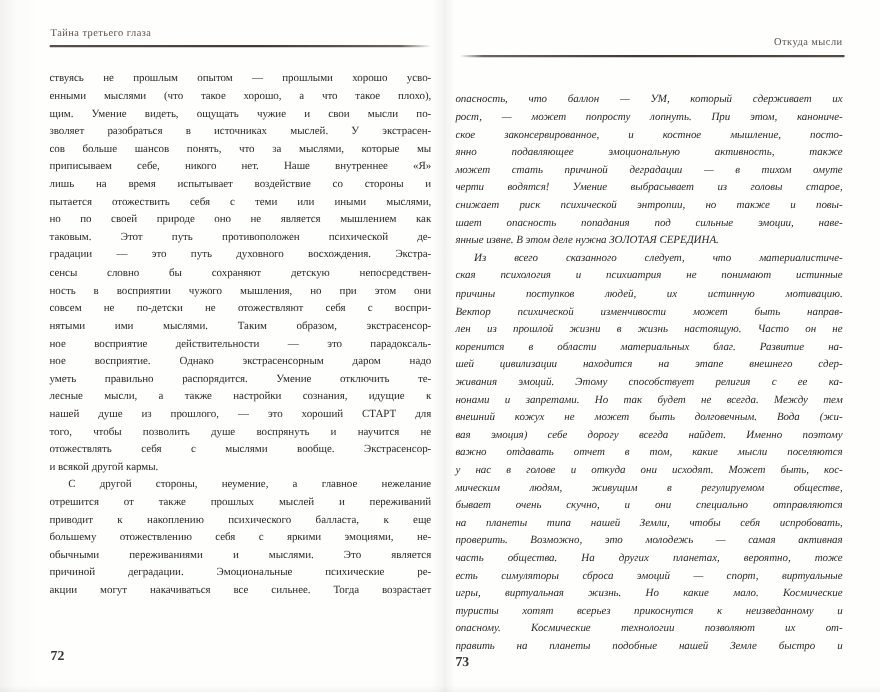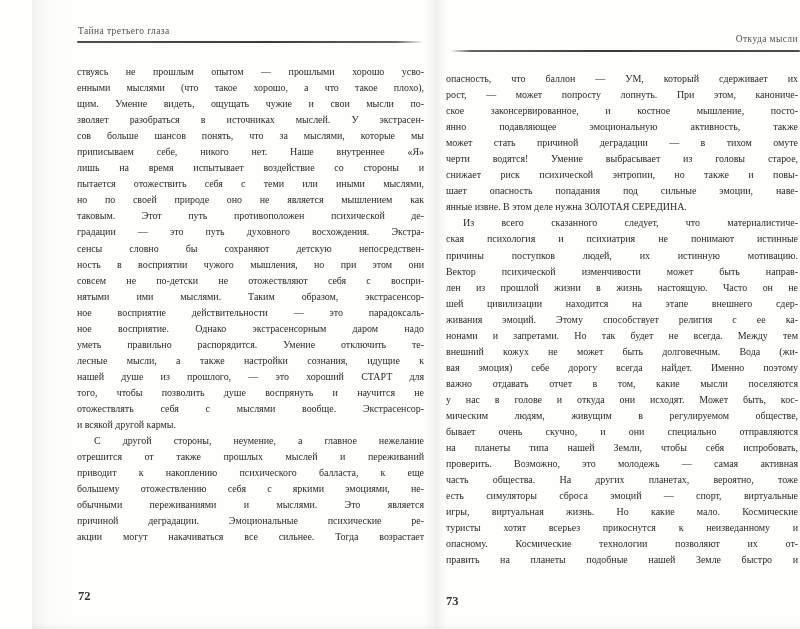--- a/index.html
+++ b/index.html
@@ -8,21 +8,20 @@
     position: relative;
     background: #fefefd;
     font-family: "Liberation Serif", "DejaVu Serif", serif;
     overflow: hidden;
   }
   .spread {
     position: absolute; inset: 0;
     background:
       linear-gradient(90deg, #f2f1ef 0px, #fbfbfa 14px, #fefefd 40px),
       #fefefd;
-    margin-left: 32px;
   }
   .gutter-shadow {
     position: absolute; top: 0; bottom: 0; left: 392px; width: 22px;
     background: linear-gradient(90deg, rgba(0,0,0,0) 0%, rgba(0,0,0,0.035) 45%, rgba(0,0,0,0.05) 55%, rgba(0,0,0,0) 100%);
   }
   .edge-bottom {
     position: absolute; left: 0; right: 0; bottom: 0; height: 6px;
     background: linear-gradient(180deg, rgba(0,0,0,0) 0%, rgba(0,0,0,0.04) 100%);
   }
 
@@ -45,21 +44,21 @@
     background: linear-gradient(90deg, rgba(0,0,0,0) 0%, #6a655e 6%, #3f3a33 45%, #514c45 100%); }
 
   .body-col {
     position: absolute;
     font-size: 10px;
     line-height: 16.05px;
     color: #2e2a26;
     letter-spacing: -0.05px;
   }
   .body-col.left { left: 45px; top: 64px; width: 347px; }
-  .body-col.right { left: 414px; top: 71px; width: 352px; }
+  .body-col.right { left: 414px; top: 83px; width: 352px; font-style: italic; }
 
   .tline {
     white-space: nowrap;
     text-align: justify;
     text-align-last: justify;
     -moz-text-align-last: justify;
   }
   .tline.pend { text-align-last: left; }
   .tline.indent { text-indent: 17px; }
 
@@ -128,20 +127,21 @@
       <div class="tline">может стать причиной деградации — в тихом омуте</div>
       <div class="tline">черти водятся! Умение выбрасывает из головы старое,</div>
       <div class="tline">снижает риск психической энтропии, но также и повы-</div>
       <div class="tline">шает опасность попадания под сильные эмоции, наве-</div>
       <div class="tline pend">янные извне. В этом деле нужна ЗОЛОТАЯ СЕРЕДИНА.</div>
       <div class="tline indent">Из всего сказанного следует, что материалистиче-</div>
       <div class="tline">ская психология и психиатрия не понимают истинные</div>
       <div class="tline">причины поступков людей, их истинную мотивацию.</div>
       <div class="tline">Вектор психической изменчивости может быть направ-</div>
       <div class="tline">лен из прошлой жизни в жизнь настоящую. Часто он не</div>
+      <div class="tline">коренится в области материальных благ. Развитие на-</div>
       <div class="tline">шей цивилизации находится на этапе внешнего сдер-</div>
       <div class="tline">живания эмоций. Этому способствует религия с ее ка-</div>
       <div class="tline">нонами и запретами. Но так будет не всегда. Между тем</div>
       <div class="tline">внешний кожух не может быть долговечным. Вода (жи-</div>
       <div class="tline">вая эмоция) себе дорогу всегда найдет. Именно поэтому</div>
       <div class="tline">важно отдавать отчет в том, какие мысли поселяются</div>
       <div class="tline">у нас в голове и откуда они исходят. Может быть, кос-</div>
       <div class="tline">мическим людям, живущим в регулируемом обществе,</div>
       <div class="tline">бывает очень скучно, и они специально отправляются</div>
       <div class="tline">на планеты типа нашей Земли, чтобы себя испробовать,</div>

